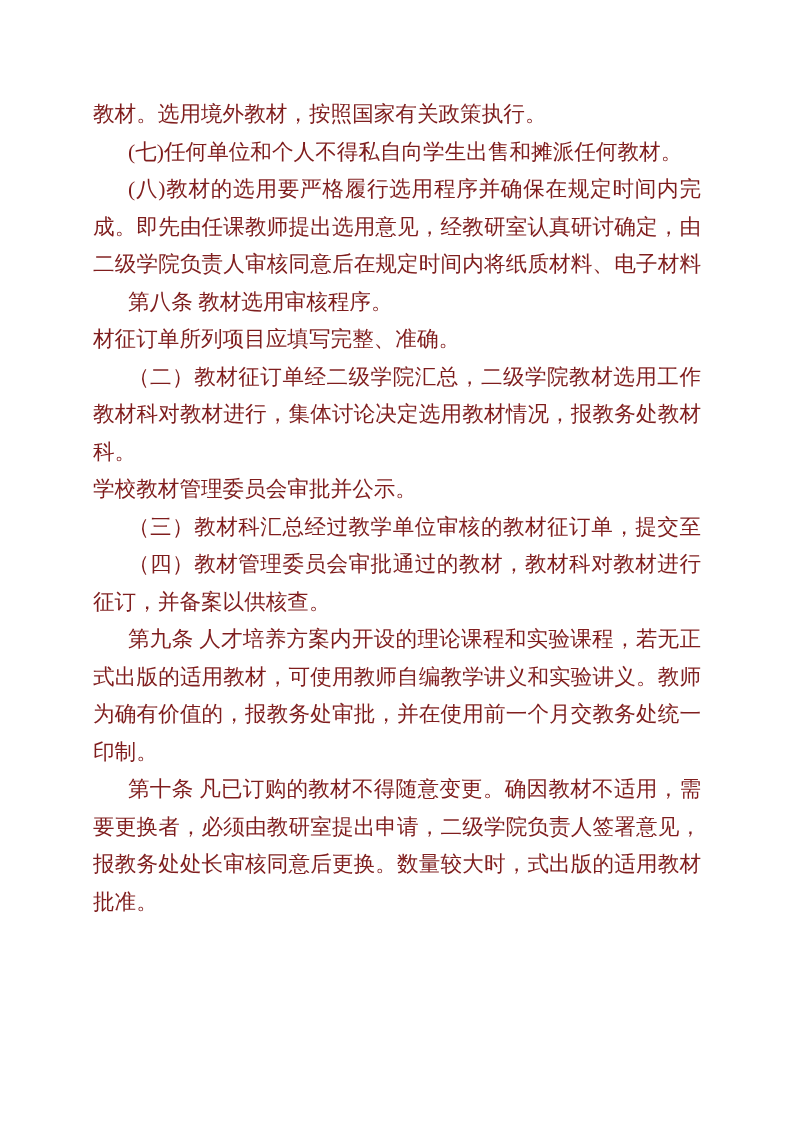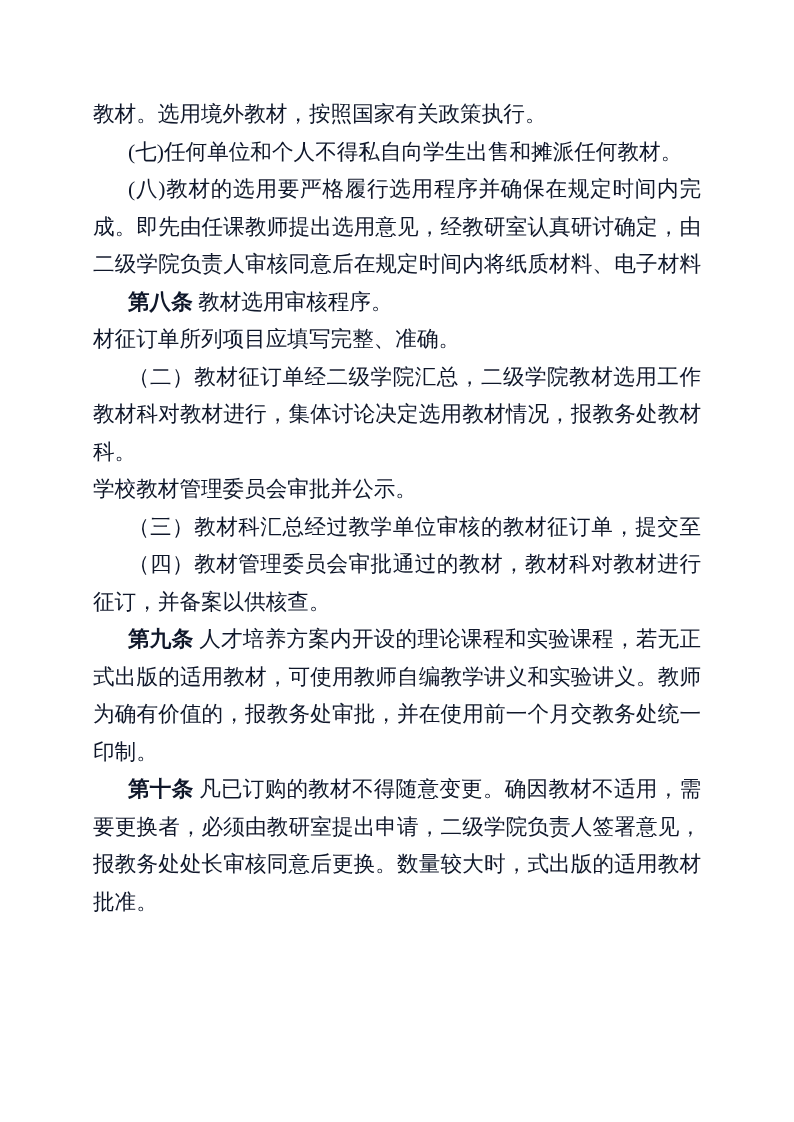--- a/index.html
+++ b/index.html
@@ -7,21 +7,21 @@
     padding: 0;
     background: #ffffff;
   }
   .page {
     position: relative;
     width: 794px;
     height: 1122px;
     background: #ffffff;
     overflow: hidden;
     font-family: "Liberation Serif", "DejaVu Serif", serif;
-    color: #0f172a;
+    color: #7f1d1d;
   }
   .doc {
     position: absolute;
     left: 93px;
     top: 96px;
     width: 608px;
     font-size: 21.6px;
     line-height: 37.5px;
   }
   .line {
@@ -30,21 +30,21 @@
     text-justify: inter-character;
     white-space: nowrap;
   }
   .fill {
     text-align-last: justify;
   }
   .indent {
     text-indent: 35px;
   }
   .b {
-    font-weight: 700;
+    font-weight: 400;
     margin-top: 32px;
   }
 </style>
 </head>
 <body>
 
 <div class="page">
   <div class="doc">
       <div class="line"><span>教材。选用境外教材，按照国家有关政策执行。</span></div>
       <div class="line indent"><span>(七)任何单位和个人不得私自向学生出售和摊派任何教材。</span></div>

